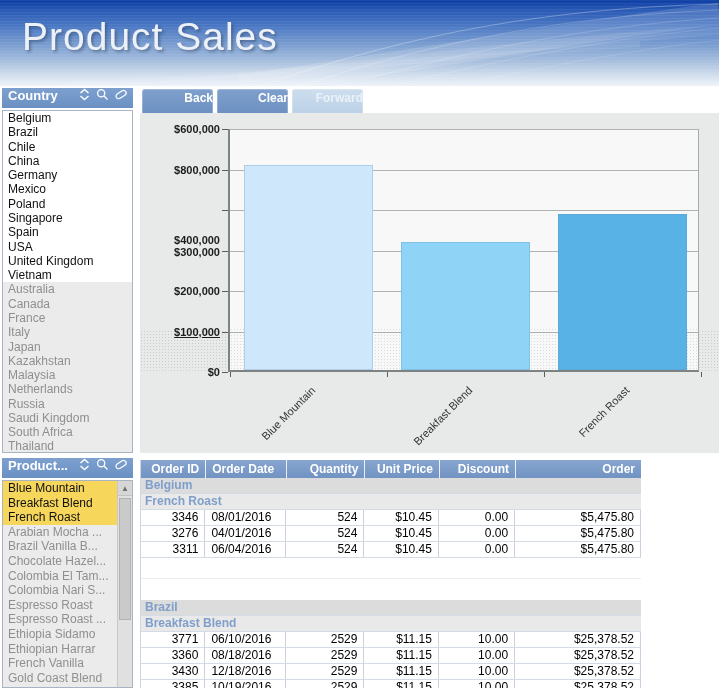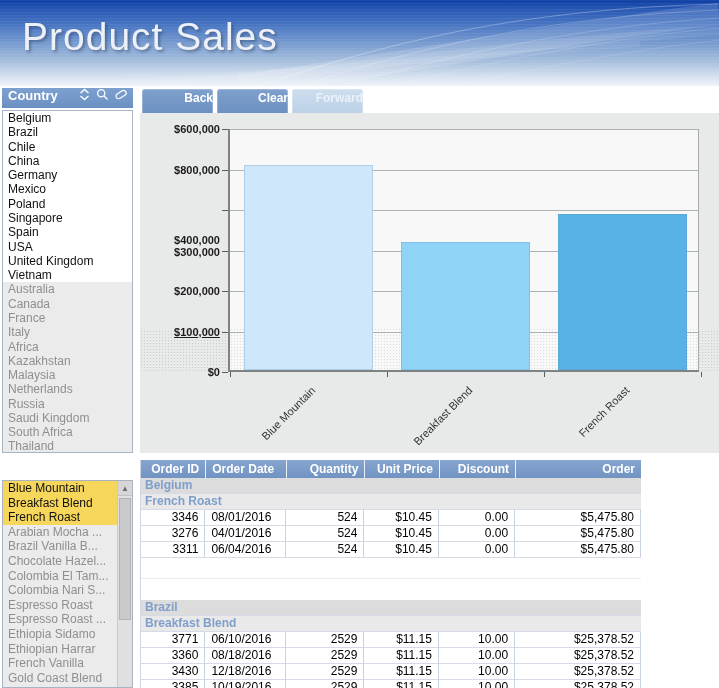--- a/index.html
+++ b/index.html
@@ -123,21 +123,21 @@
     <div class="li inc">Poland</div>
     <div class="li inc">Singapore</div>
     <div class="li inc">Spain</div>
     <div class="li inc">USA</div>
     <div class="li inc">United Kingdom</div>
     <div class="li inc">Vietnam</div>
     <div class="li exc">Australia</div>
     <div class="li exc">Canada</div>
     <div class="li exc">France</div>
     <div class="li exc">Italy</div>
-    <div class="li exc">Africa</div>
+    <div class="li exc">Japan</div>
     <div class="li exc">Kazakhstan</div>
     <div class="li exc">Malaysia</div>
     <div class="li exc">Netherlands</div>
     <div class="li exc">Russia</div>
     <div class="li exc">Saudi Kingdom</div>
     <div class="li exc">South Africa</div>
     <div class="li exc">Thailand</div>
   </div>
 
   <div class="btn btn-back">Back</div>
@@ -174,20 +174,37 @@
         <div class="xlab" style="left: 115.5px; top: 255px;">Breakfast Blend</div>
         <div class="bar" style="left: 328.13px; width: 128.74px; height: 156px; background: rgb(88, 178, 230);"></div>
         <div class="xlab" style="left: 272.5px; top: 255px;">French Roast</div>
         <div class="xtick" style="left: 0px;"></div>
         <div class="xtick" style="left: 157px;"></div>
         <div class="xtick" style="left: 314px;"></div>
         <div class="xtick" style="left: 471px;"></div>
       </div>
   </div>
 
+  <div class="panel-head product-head">
+    <span>Product...</span>
+    <span class="head-icons">
+      <svg width="13" height="13" viewBox="0 0 13 13">
+          <path d="M2.5 5 L6.5 1.5 L10.5 5 M2.5 8 L6.5 11.5 L10.5 8" stroke="#fff" stroke-width="1.4" fill="none"></path>
+        </svg>
+      <svg width="13" height="13" viewBox="0 0 13 13">
+          <circle cx="5.2" cy="5.2" r="3.6" stroke="#fff" stroke-width="1.3" fill="none"></circle>
+          <path d="M8 8 L11.5 11.5" stroke="#fff" stroke-width="1.3"></path>
+        </svg>
+      <svg width="14" height="13" viewBox="0 0 14 13">
+          <g transform="rotate(-32 7 6.5)">
+            <rect x="1.5" y="4" width="11" height="5.2" rx="2.6" stroke="#fff" stroke-width="1.2" fill="none"></rect>
+          </g>
+        </svg>
+    </span>
+  </div>
   <div class="listbox product-list">
     <div class="li sel">Blue Mountain</div>
     <div class="li sel">Breakfast Blend</div>
     <div class="li sel">French Roast</div>
     <div class="li oth">Arabian Mocha ...</div>
     <div class="li oth">Brazil Vanilla B...</div>
     <div class="li oth">Chocolate Hazel...</div>
     <div class="li oth">Colombia El Tam...</div>
     <div class="li oth">Colombia Nari S...</div>
     <div class="li oth">Espresso Roast</div>

